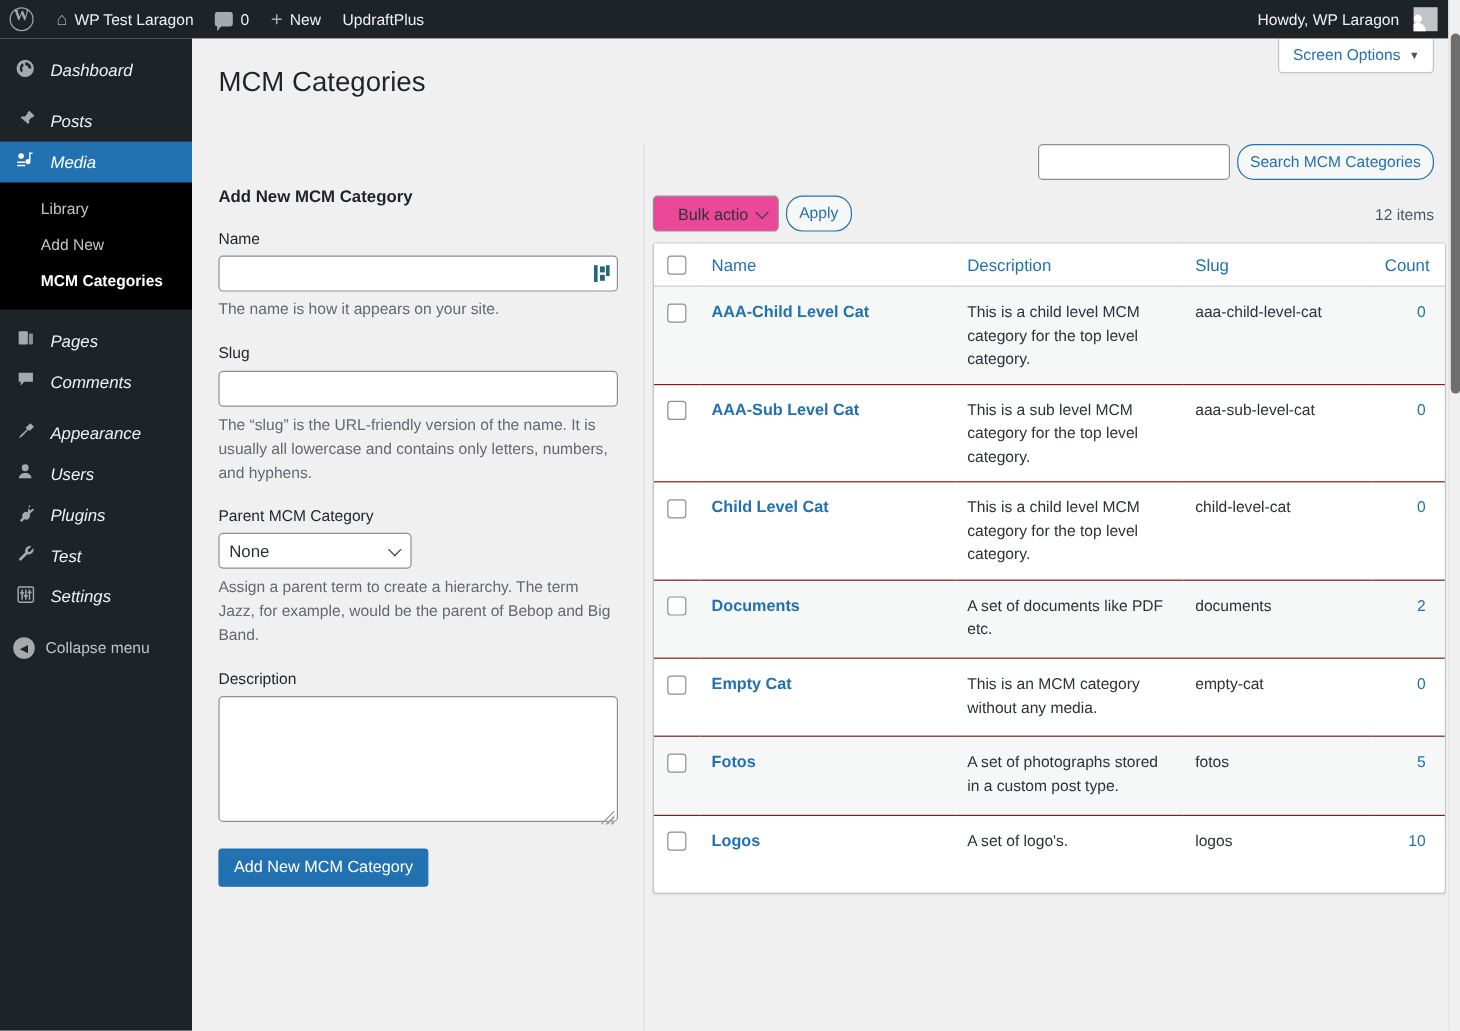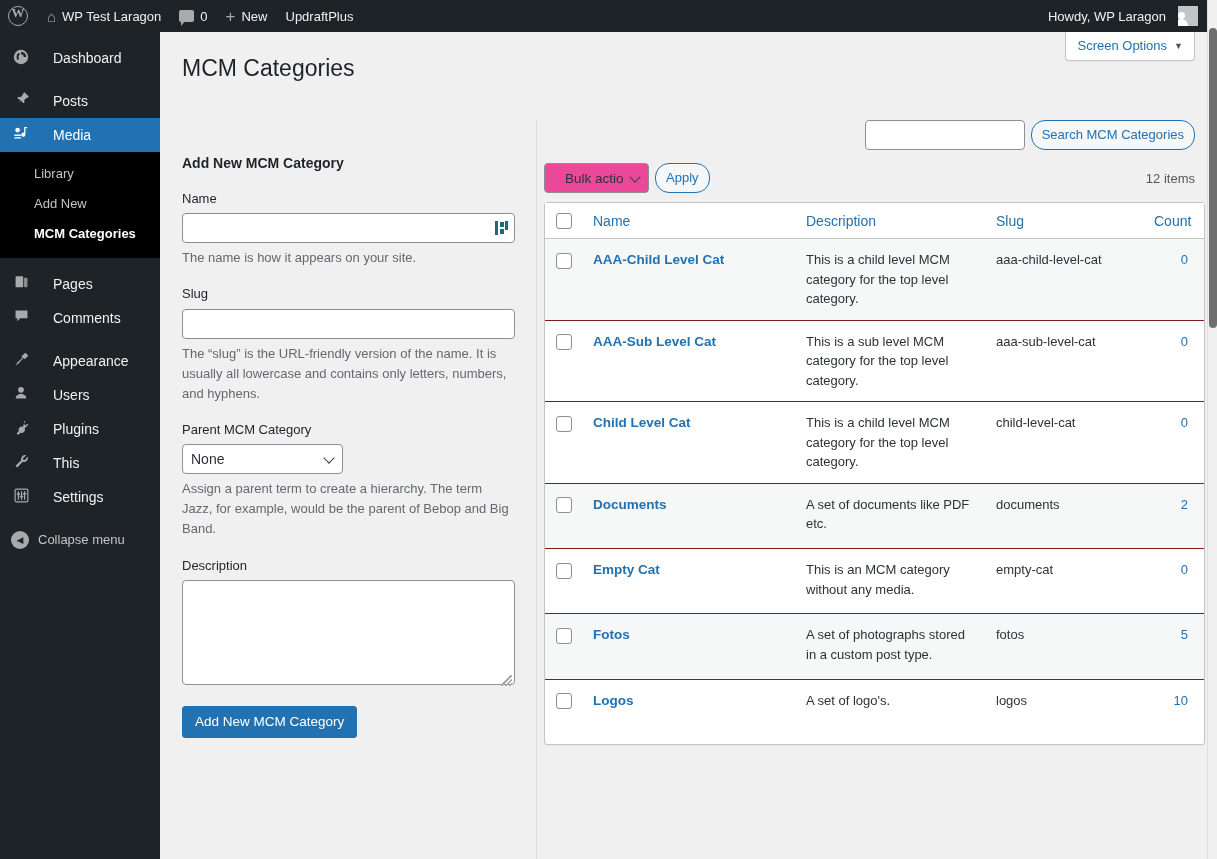--- a/index.html
+++ b/index.html
@@ -60,23 +60,23 @@
 
   
   #sidebar {
     position: absolute; top: 32px; left: 0;
     width: 160px; height: 827px;
     background: #1d2327;
     font-size: 14px;
     z-index: 40;
   }
   .menu-top {
-    display: flex; align-items: center; gap: 22px;
+    display: flex; align-items: center; gap: 11px;
     height: 34px; padding: 0 0 0 11px;
-    color: #f0f0f1; position: relative;
+    color: #f0f0f1; position: relative; font-style: italic;
   }
   .menu-top .mlabel { line-height: 1; }
   .menu-top.current {
     background: #2271b1; color: #fff; font-weight: 400;
   }
   .menu-top.current::after {
     content: ""; position: absolute; right: -8px; top: 50%;
     transform: translateY(-50%);
     border-top: 8px solid transparent;
     border-bottom: 8px solid transparent;
@@ -413,21 +413,21 @@
     </span>
     <span class="mlabel">Plugins</span>
   </div>
 
   <div class="menu-top">
     <span class="mi">
       <svg width="17" height="17" viewBox="0 0 20 20" fill="#a7aaad">
           <path d="M15.6 2.5a4.8 4.8 0 00-6 6L3 15.1 4.9 17l6.6-6.6a4.8 4.8 0 006-6L15 6.9a1.6 1.6 0 11-1.9-1.9z"></path>
         </svg>
     </span>
-    <span class="mlabel">This</span>
+    <span class="mlabel">Test</span>
   </div>
 
   <div class="menu-top">
     <span class="mi">
       <svg width="17" height="17" viewBox="0 0 20 20" fill="#a7aaad">
           <rect x="2.5" y="2.5" width="15" height="15" rx="1.6" fill="none" stroke="#a7aaad" stroke-width="1.4"></rect>
           <rect x="5.6" y="5" width="1.5" height="10"></rect>
           <rect x="9.3" y="5" width="1.5" height="10"></rect>
           <rect x="12.9" y="5" width="1.5" height="10"></rect>
           <rect x="4.4" y="7.6" width="4" height="1.6"></rect>

